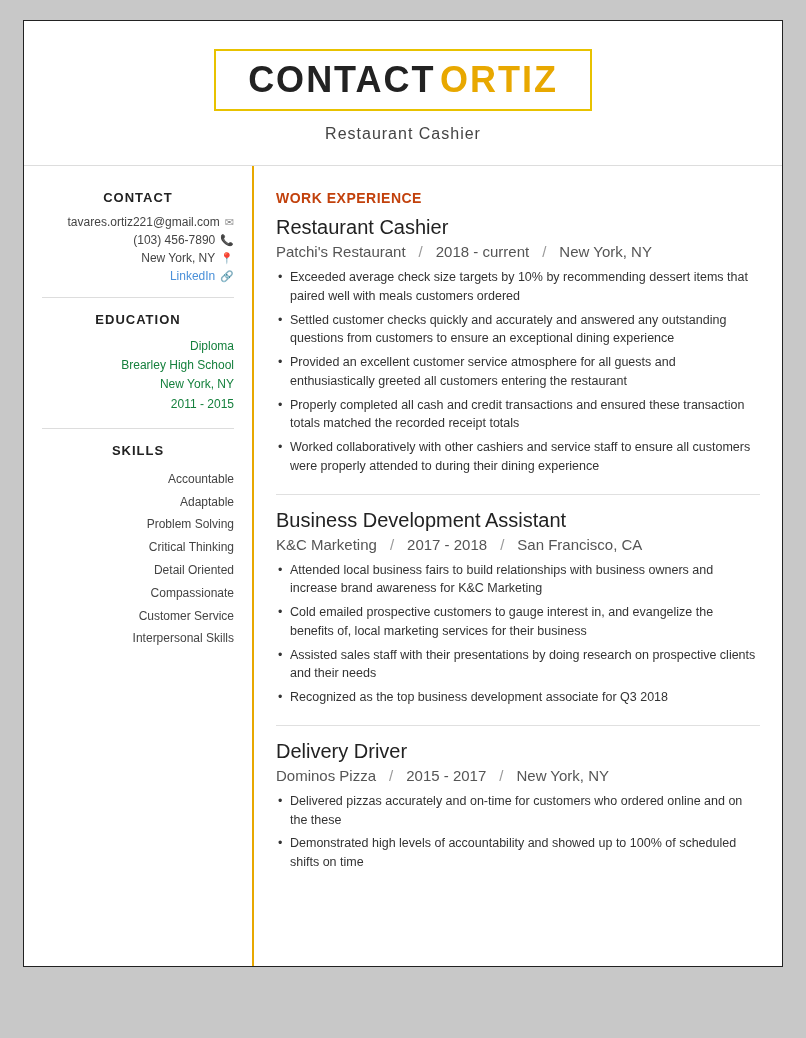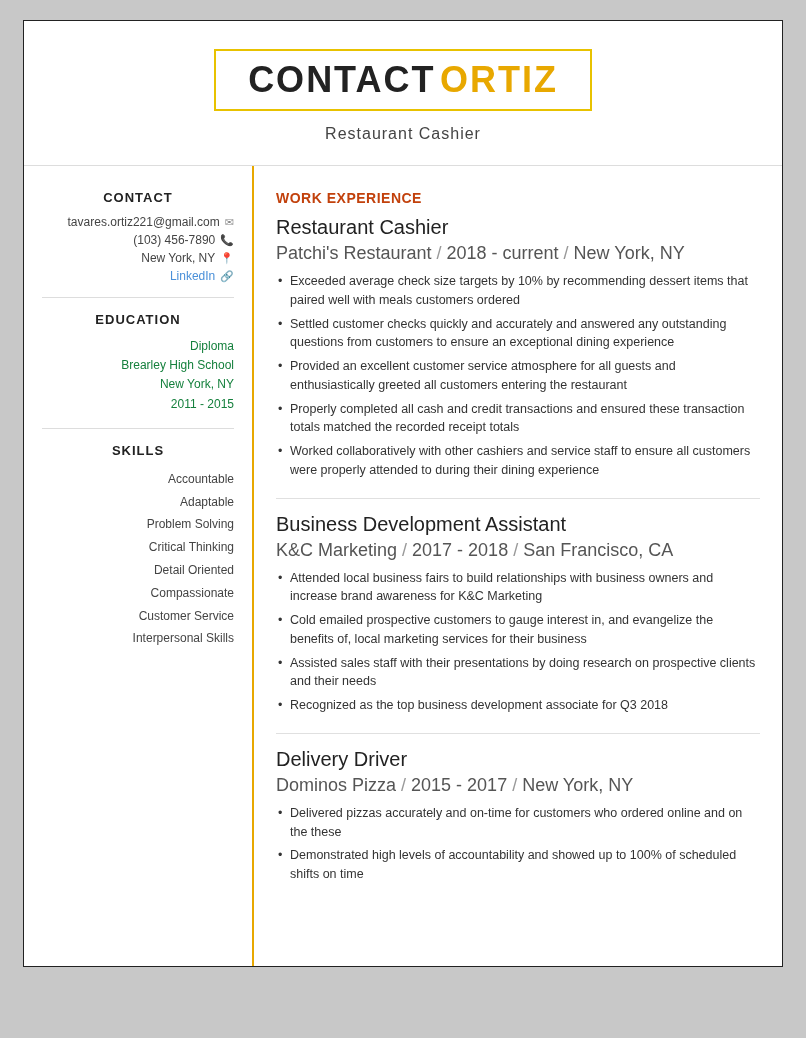--- a/index.html
+++ b/index.html
@@ -122,25 +122,25 @@
       text-transform: uppercase;
     }
     .job-title-main {
       font-size: 20px;
       font-weight: 400;
       color: #222;
       margin-bottom: 4px;
       margin-top: 4px;
     }
     .job-meta {
-      font-size: 18px;
+      font-size: 15px;
       color: #555;
       margin-bottom: 8px;
       display: flex;
-      gap: 0;
+      gap: 8px;
       flex-wrap: wrap;
       align-items: center;
     }
     .job-meta-sep {
       color: #999;
       margin: 0 5px;
     }
     .bullet-list {
       list-style: none;
       padding-left: 0;

